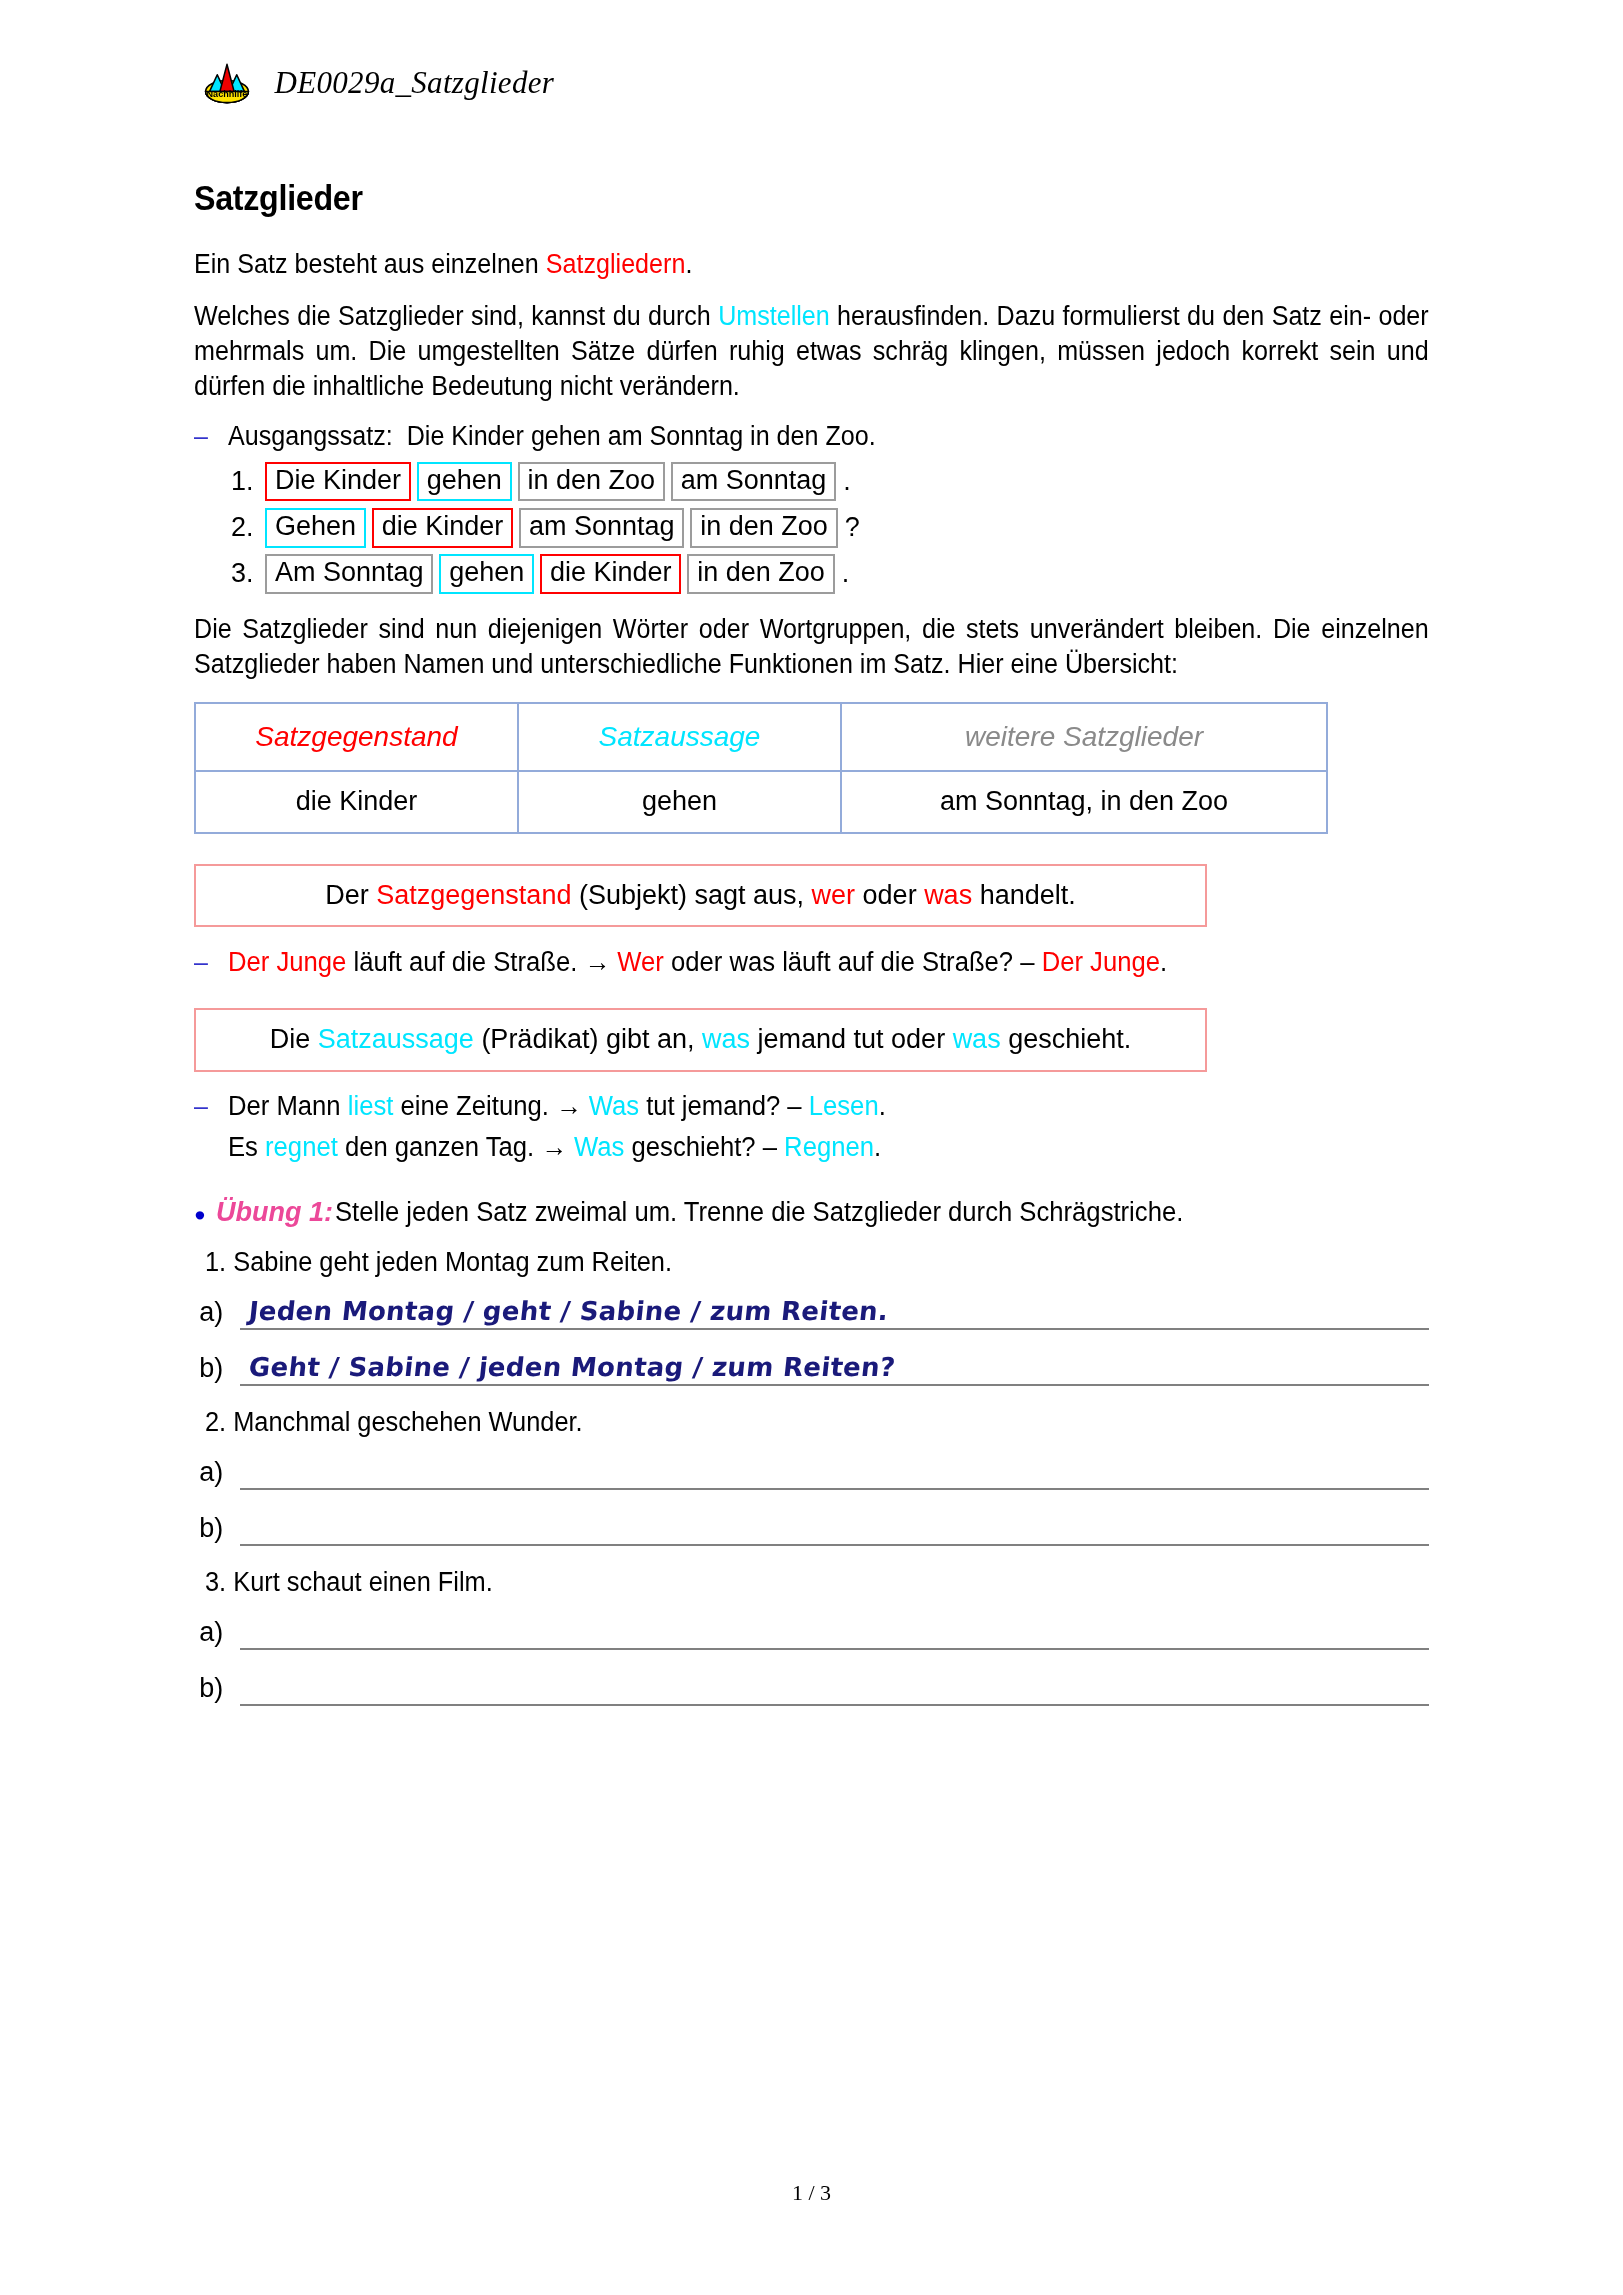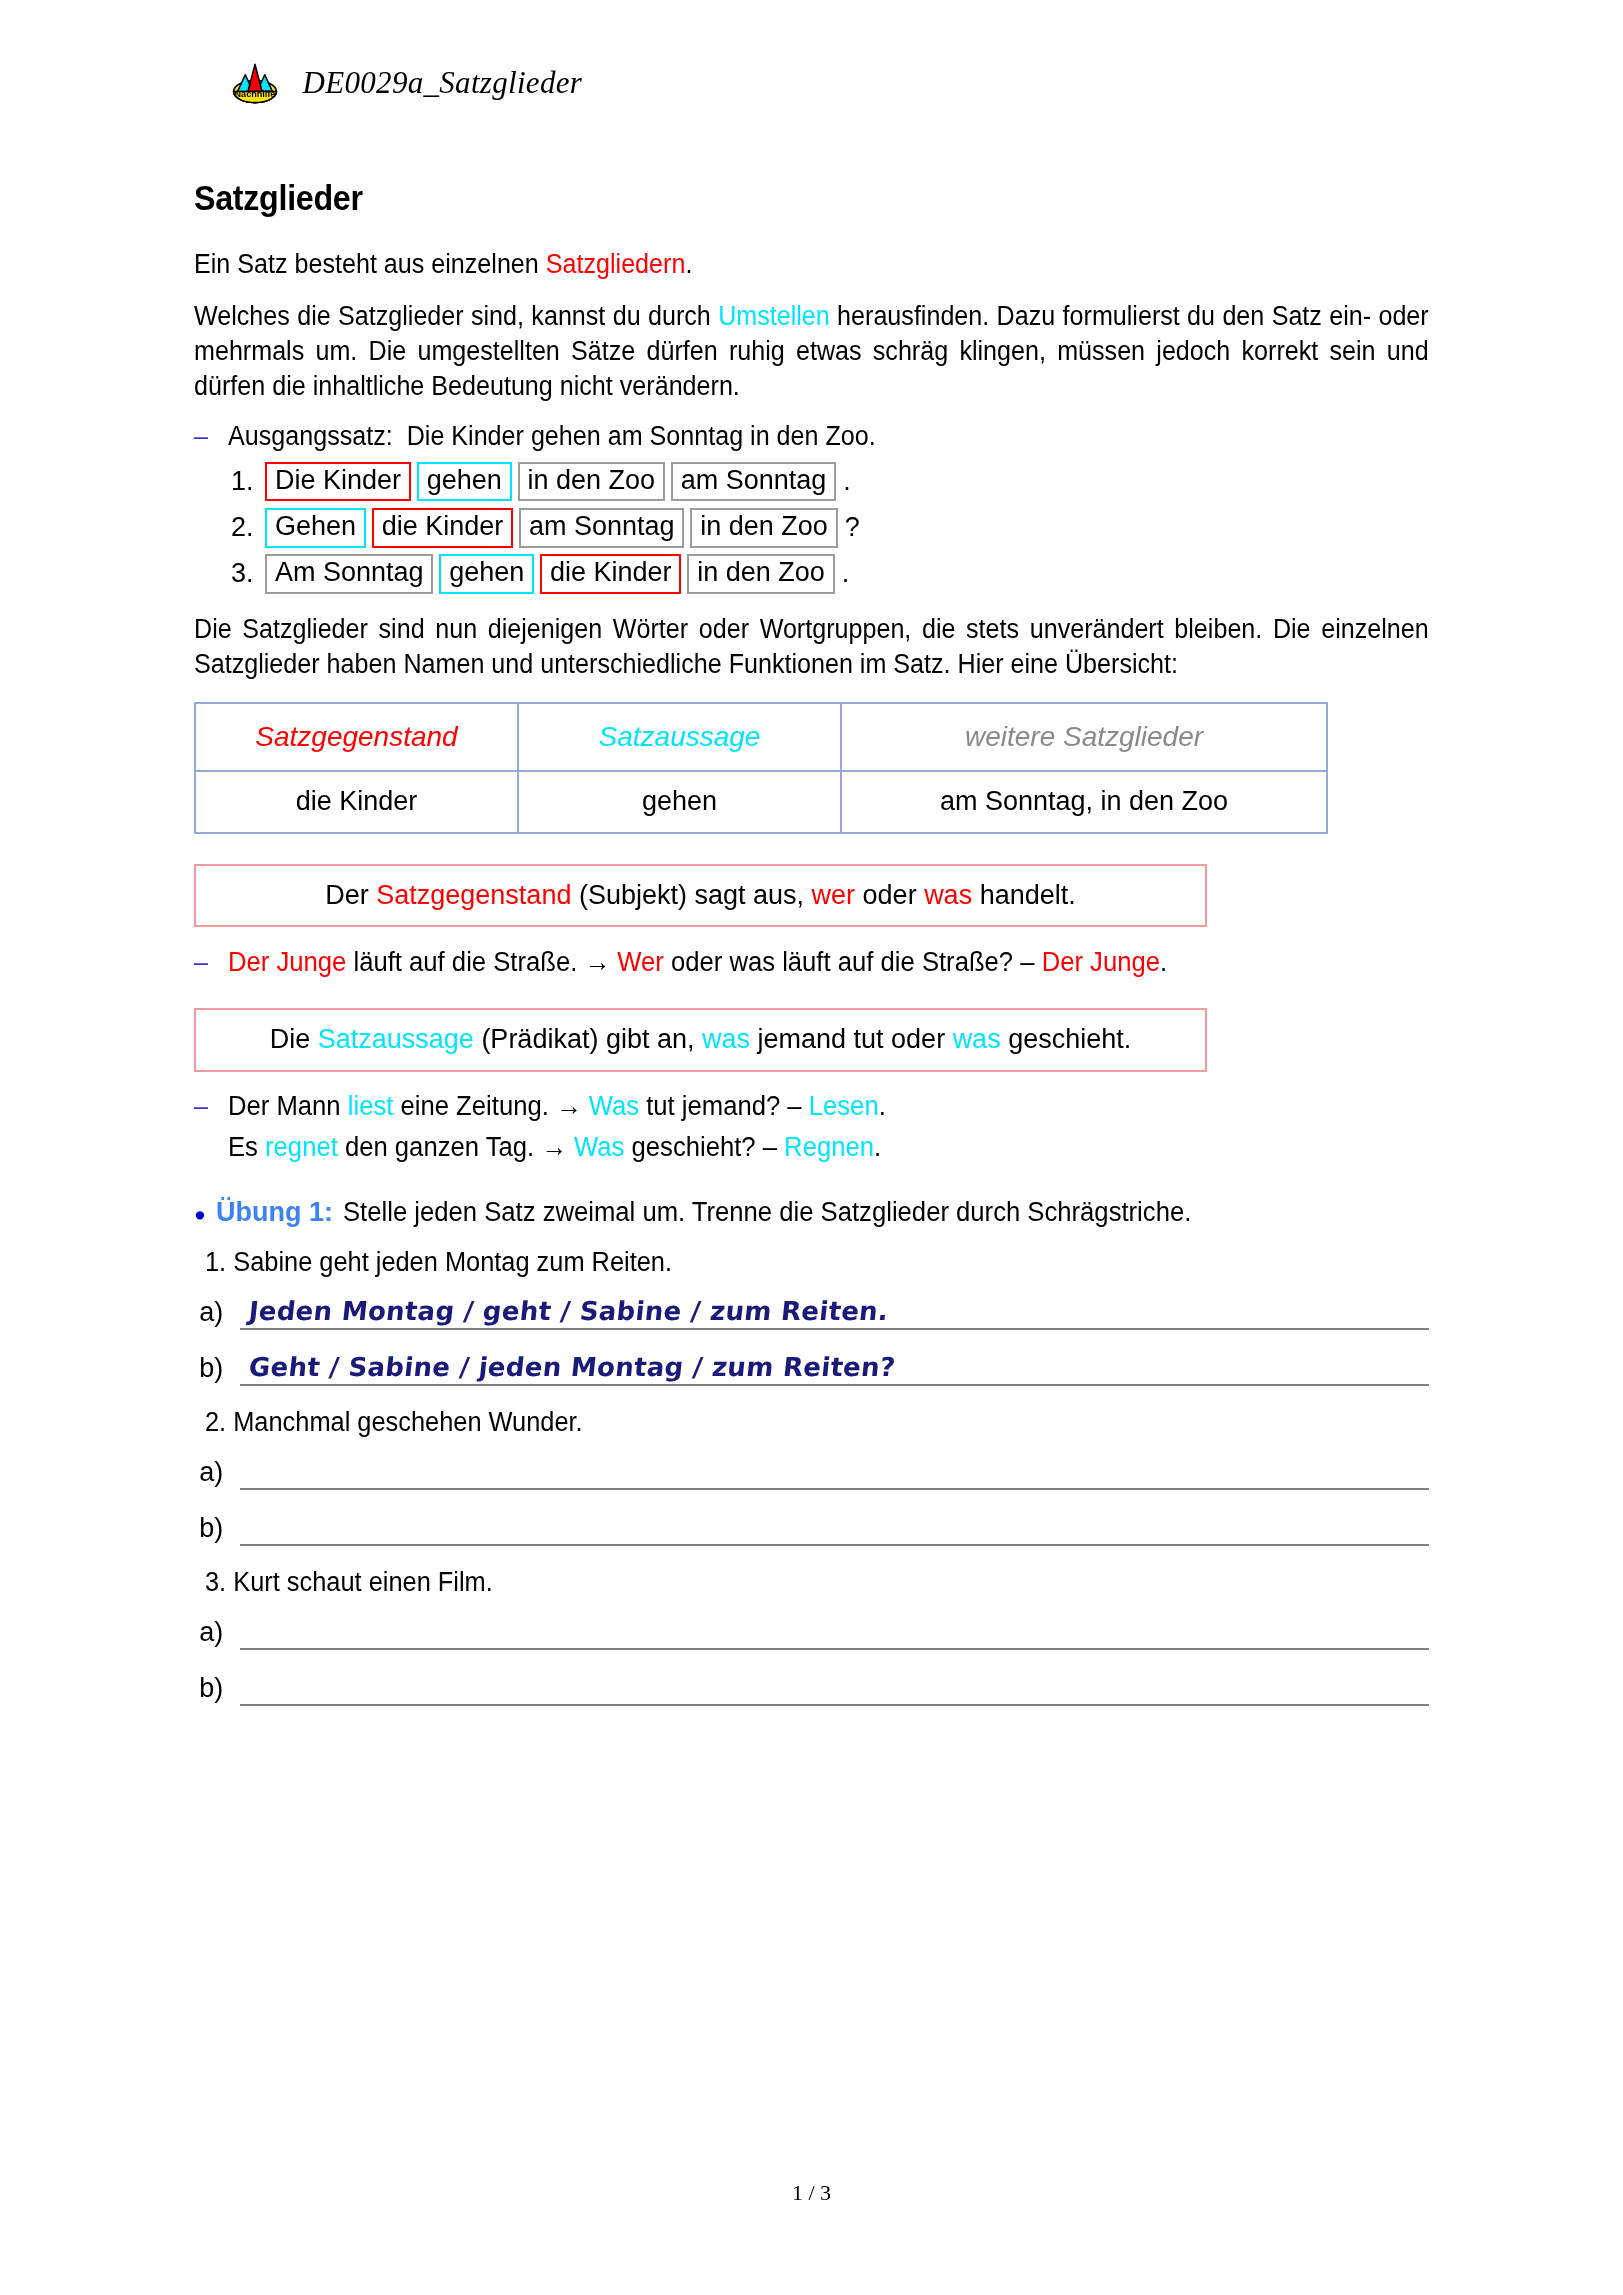--- a/index.html
+++ b/index.html
@@ -28,21 +28,20 @@
     left: 203px;
     display: flex;
     align-items: center;
     gap: 23.6px;
   }
   .logo {
     position: relative;
     width: 48px;
     height: 45px;
     flex: none;
-    margin-left: 28px;
   }
   .logo svg { display: block; }
   .header-title {
     font-family: "Liberation Serif", serif;
     font-style: italic;
     font-size: 31px;
     letter-spacing: 0.3px;
     color: #000;
     white-space: nowrap;
   }
@@ -182,24 +181,25 @@
     margin: 34px 0 15.7px 0;
   }
   .uebung .bullet {
     color: #0000cc;
     font-size: 19.6px;
     width: 22px;
     flex: none;
     line-height: 1;
   }
   .uebung .ue-label {
-    color: #3b82f6;
+    color: #ec4899;
     font-weight: bold;
-    margin-right: 10px;
-    white-space: nowrap;
+    margin-right: 2px;
+    white-space: nowrap;
+    font-style: italic;
   }
   .uebung .ue-text {
     white-space: nowrap;
     transform: scaleX(0.95);
     transform-origin: left top;
   }
 
   .task {
     font-size: 27px;
     margin: 19.6px 0 17px 10.5px;

